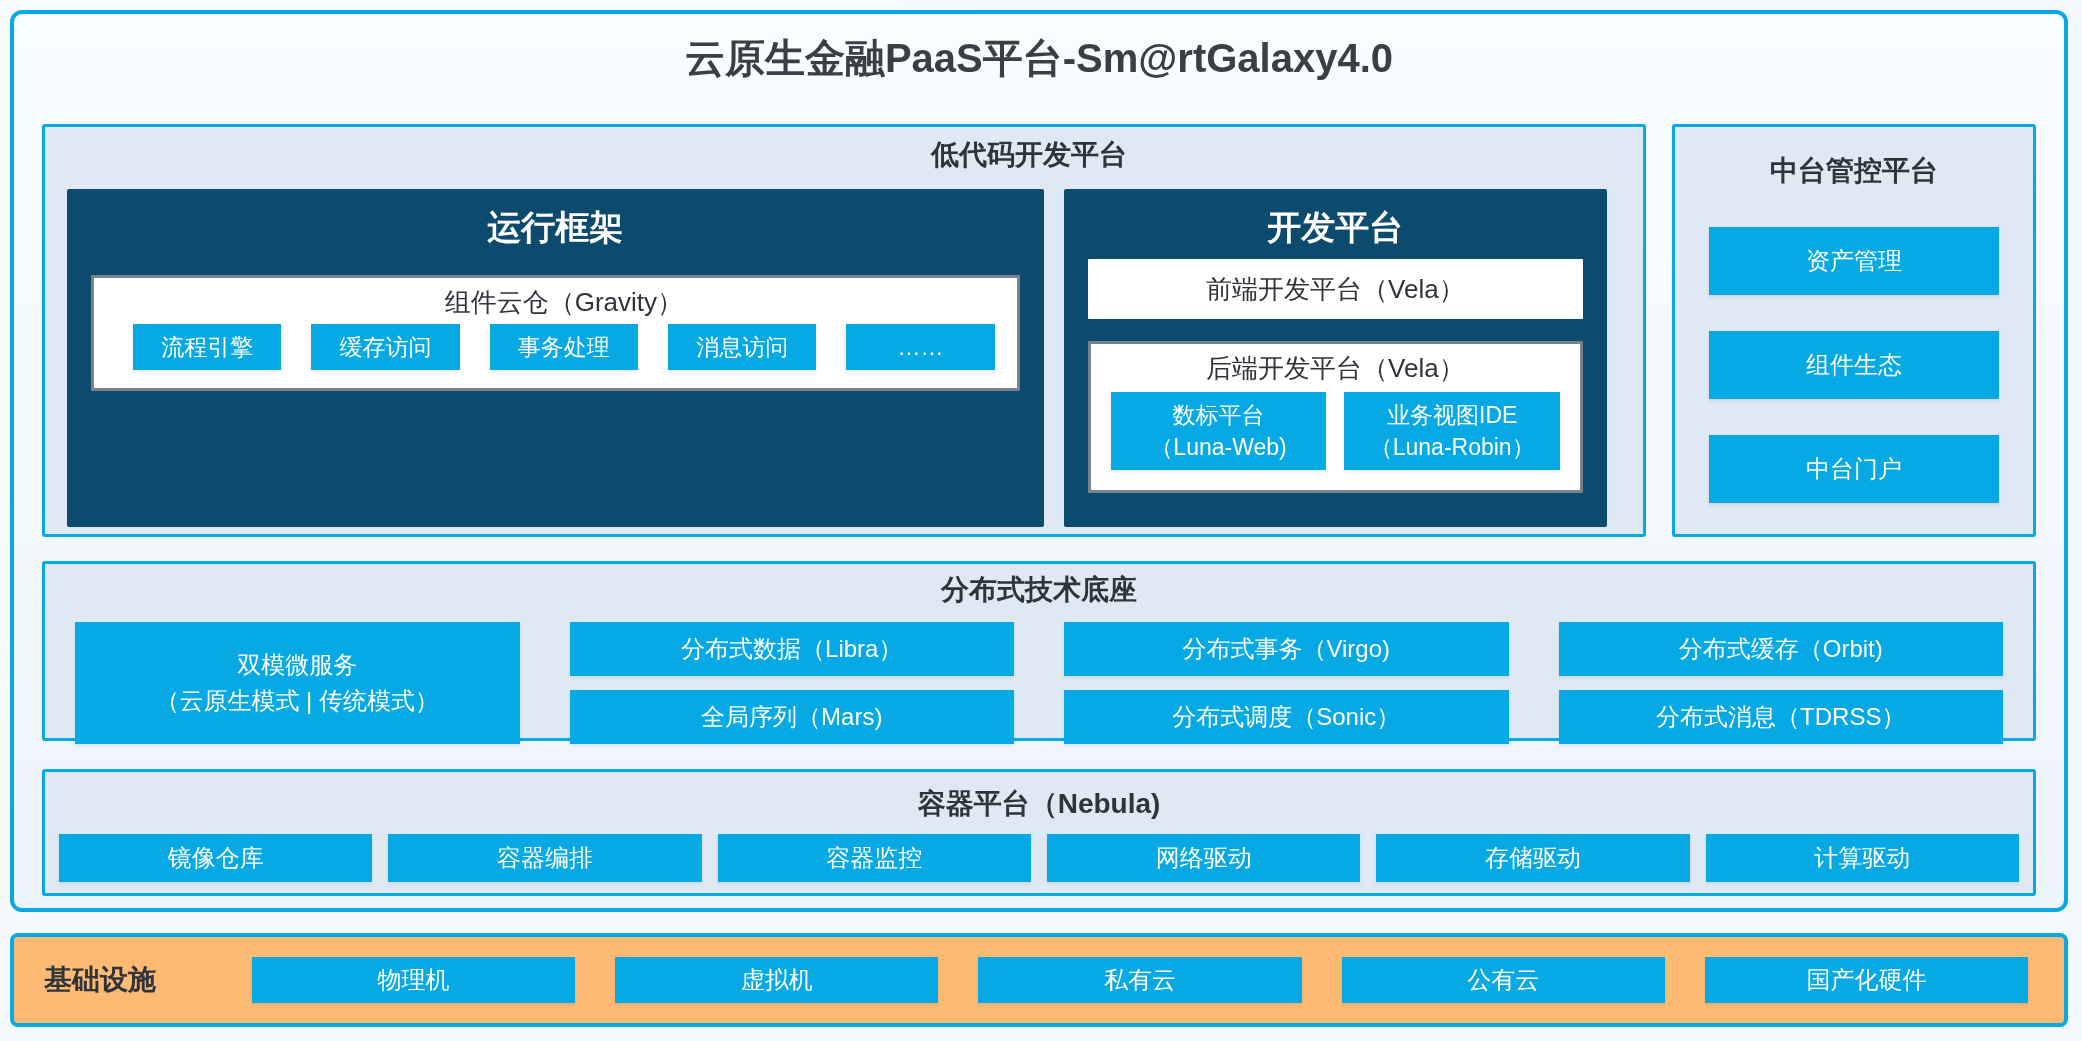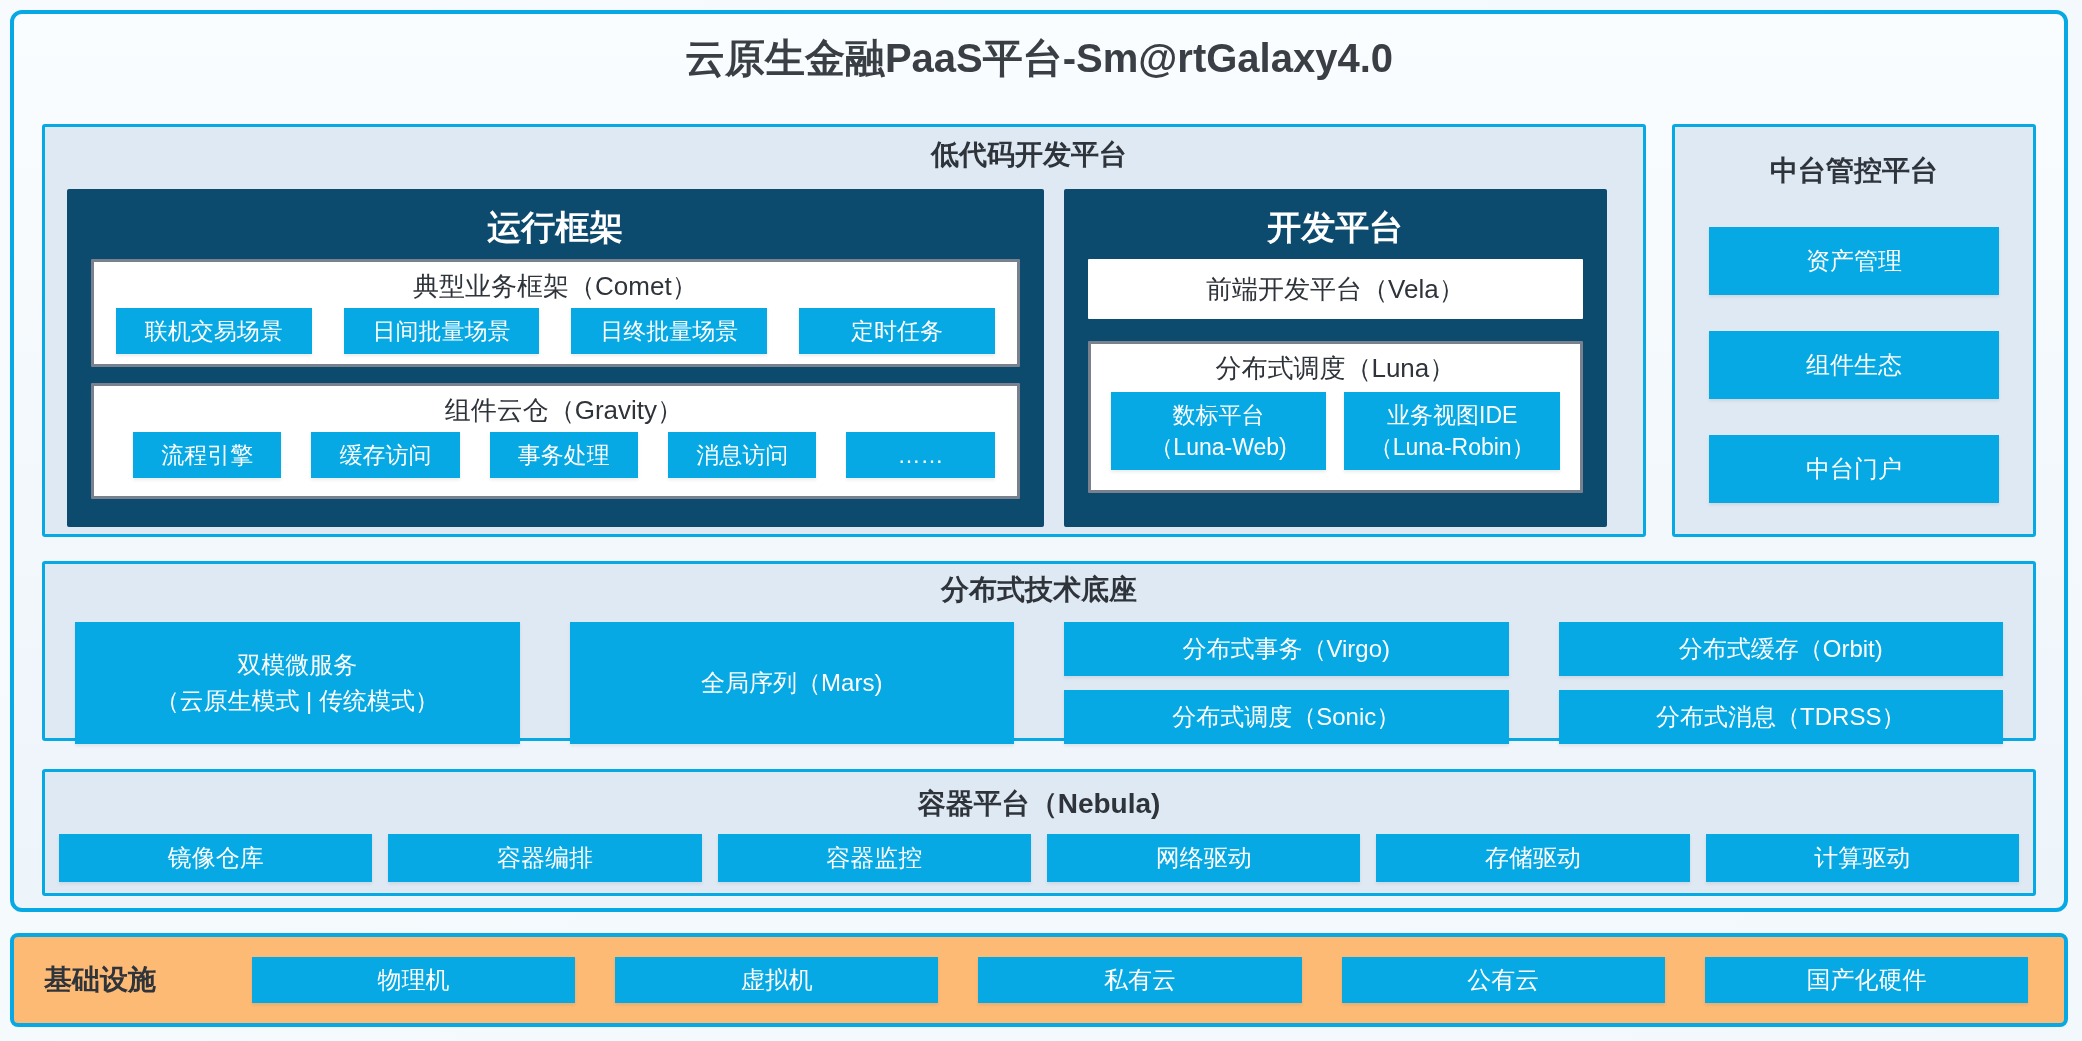--- a/index.html
+++ b/index.html
@@ -95,29 +95,20 @@
 
   <div class="row1">
 
     <div class="section lowcode">
       <div class="section-header lowcode-header">低代码开发平台</div>
       <div class="lowcode-cols">
 
         <div class="block block-runtime">
           <div class="block-title">运行框架</div>
 
-          <div class="whitebox wb-comet">
-            <div class="wb-title">典型业务框架（Comet）</div>
-            <div class="chip-row chip-row-4">
-              <div class="chip">联机交易场景</div>
-              <div class="chip">日间批量场景</div>
-              <div class="chip">日终批量场景</div>
-              <div class="chip">定时任务</div>
-            </div>
-          </div>
 
           <div class="whitebox wb-gravity">
             <div class="wb-title">组件云仓（Gravity）</div>
             <div class="chip-row chip-row-5">
               <div class="chip">流程引擎</div>
               <div class="chip">缓存访问</div>
               <div class="chip">事务处理</div>
               <div class="chip">消息访问</div>
               <div class="chip">……</div>
             </div>
@@ -125,21 +116,21 @@
         </div>
 
         <div class="block block-dev">
           <div class="block-title">开发平台</div>
 
           <div class="whitebox vela-box" style="border:none;">
             <div class="wb-title">前端开发平台（Vela）</div>
           </div>
 
           <div class="whitebox luna-box">
-            <div class="wb-title">分布式调度（Luna）</div>
+            <div class="wb-title">后端开发平台（Vela）</div>
             <div class="luna-chips">
               <div class="chip">
                 <span>数标平台</span>
                 <span>（Luna-Web)</span>
               </div>
               <div class="chip">
                 <span>业务视图IDE</span>
                 <span>（Luna-Robin）</span>
               </div>
             </div>
@@ -161,20 +152,21 @@
   <div class="section distributed">
     <div class="section-header">分布式技术底座</div>
     <div class="dist-grid">
       <div class="dist-col">
         <div class="chip featured-chip">
           <span>双模微服务</span>
           <span>（云原生模式 | 传统模式）</span>
         </div>
       </div>
       <div class="dist-col">
+        <div class="chip">分布式数据（Libra）</div>
         <div class="chip">全局序列（Mars)</div>
       </div>
       <div class="dist-col">
         <div class="chip">分布式事务（Virgo)</div>
         <div class="chip">分布式调度（Sonic）</div>
       </div>
       <div class="dist-col">
         <div class="chip">分布式缓存（Orbit)</div>
         <div class="chip">分布式消息（TDRSS）</div>
       </div>

